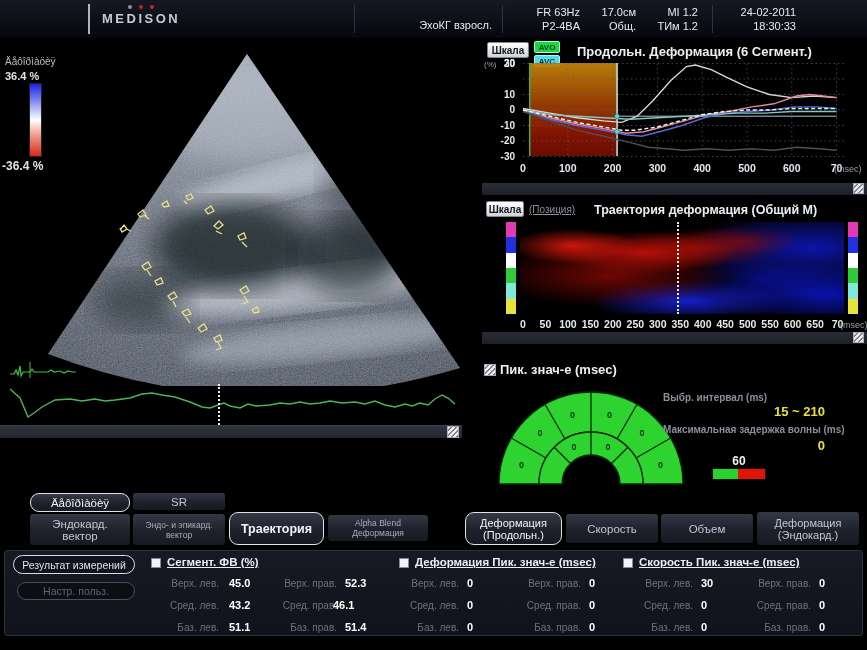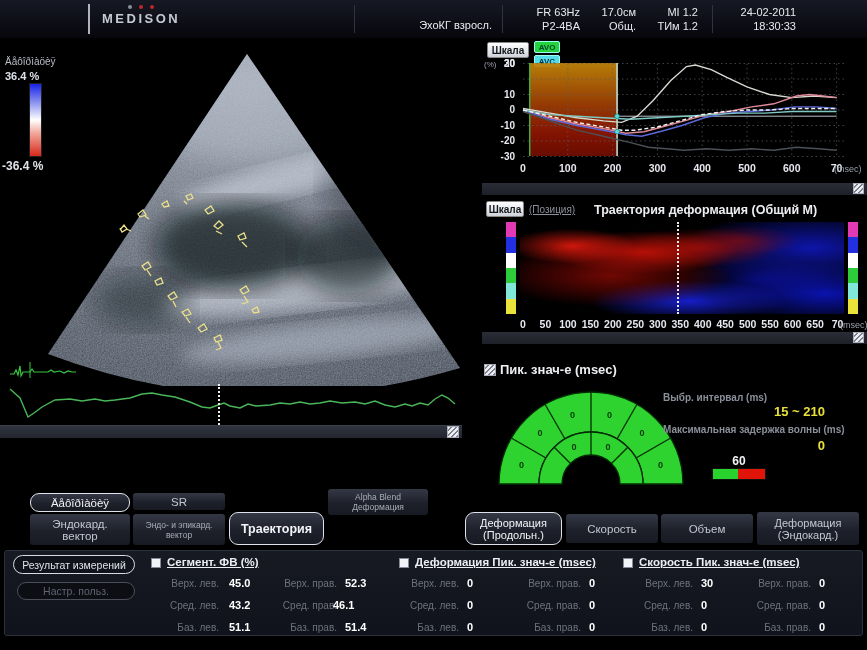--- a/index.html
+++ b/index.html
@@ -211,20 +211,21 @@
     <div class="ecg-cursor"></div>
   </div>
   <div class="hscroll">
     <span class="rsz"></span>
   </div>
 
   <div class="panel" style="left:482px;top:40px;width:385px;height:142px">
     <div class="btn3d" style="position:absolute;left:5px;top:2px;width:42px;height:16px">Шкала</div>
     <div class="badge avo" style="left:52px;top:1px">AVO</div>
     <div class="badge avc" style="left:52px;top:15px">AVC</div>
+    <div class="p-title" style="left:95px;top:4px;font-size:13px">Продольн. Деформация (6 Сегмент.)</div>
     <div class="unit" style="left:2px;top:20px;font-size:8px">(%)</div>
     <div id="strain-yticks">
         <span class="ytick" style="left: 7px; top: 17.5px;">30</span>
         <span class="ytick" style="left: 7px; top: 18px;">20</span>
         <span class="ytick" style="left: 7px; top: 48.5px;">10</span>
         <span class="ytick" style="left: 7px; top: 64px;">0</span>
         <span class="ytick" style="left: 7px; top: 79.5px;">-10</span>
         <span class="ytick" style="left: 7px; top: 95px;">-20</span>
         <span class="ytick" style="left: 7px; top: 110.5px;">-30</span>
       </div>
@@ -381,21 +382,21 @@
       <span class="l1">Эндокард.</span>
         <span class="l2">вектор</span>
       </div>
     <div class="mbtn small" style="left:133px;top:514px;width:92px;height:31px">
       <span class="l1">Эндо- и эпикард.</span>
         <span class="l2">вектор</span>
       </div>
     <div class="mbtn sel bold" style="left:229px;top:512px;width:95px;height:33px">
         <span class="l1">Траектория</span>
       </div>
-    <div class="mbtn small" style="left:328px;top:489px;width:100px;height:26px">
+    <div class="mbtn small" style="left:328px;top:515px;width:100px;height:26px">
       <span class="l1">Alpha Blend</span>
         <span class="l2">Деформация</span>
       </div>
     <div class="mbtn sel" style="left:465px;top:512px;width:97px;height:33px;font-size:11px">
       <span class="l1" style="font-size:11px">Деформация</span>
       <span class="l2" style="font-size:11px">(Продольн.)</span>
       </div>
     <div class="mbtn" style="left:566px;top:514px;width:92px;height:29px">
         <span class="l1">Скорость</span>
       </div>

